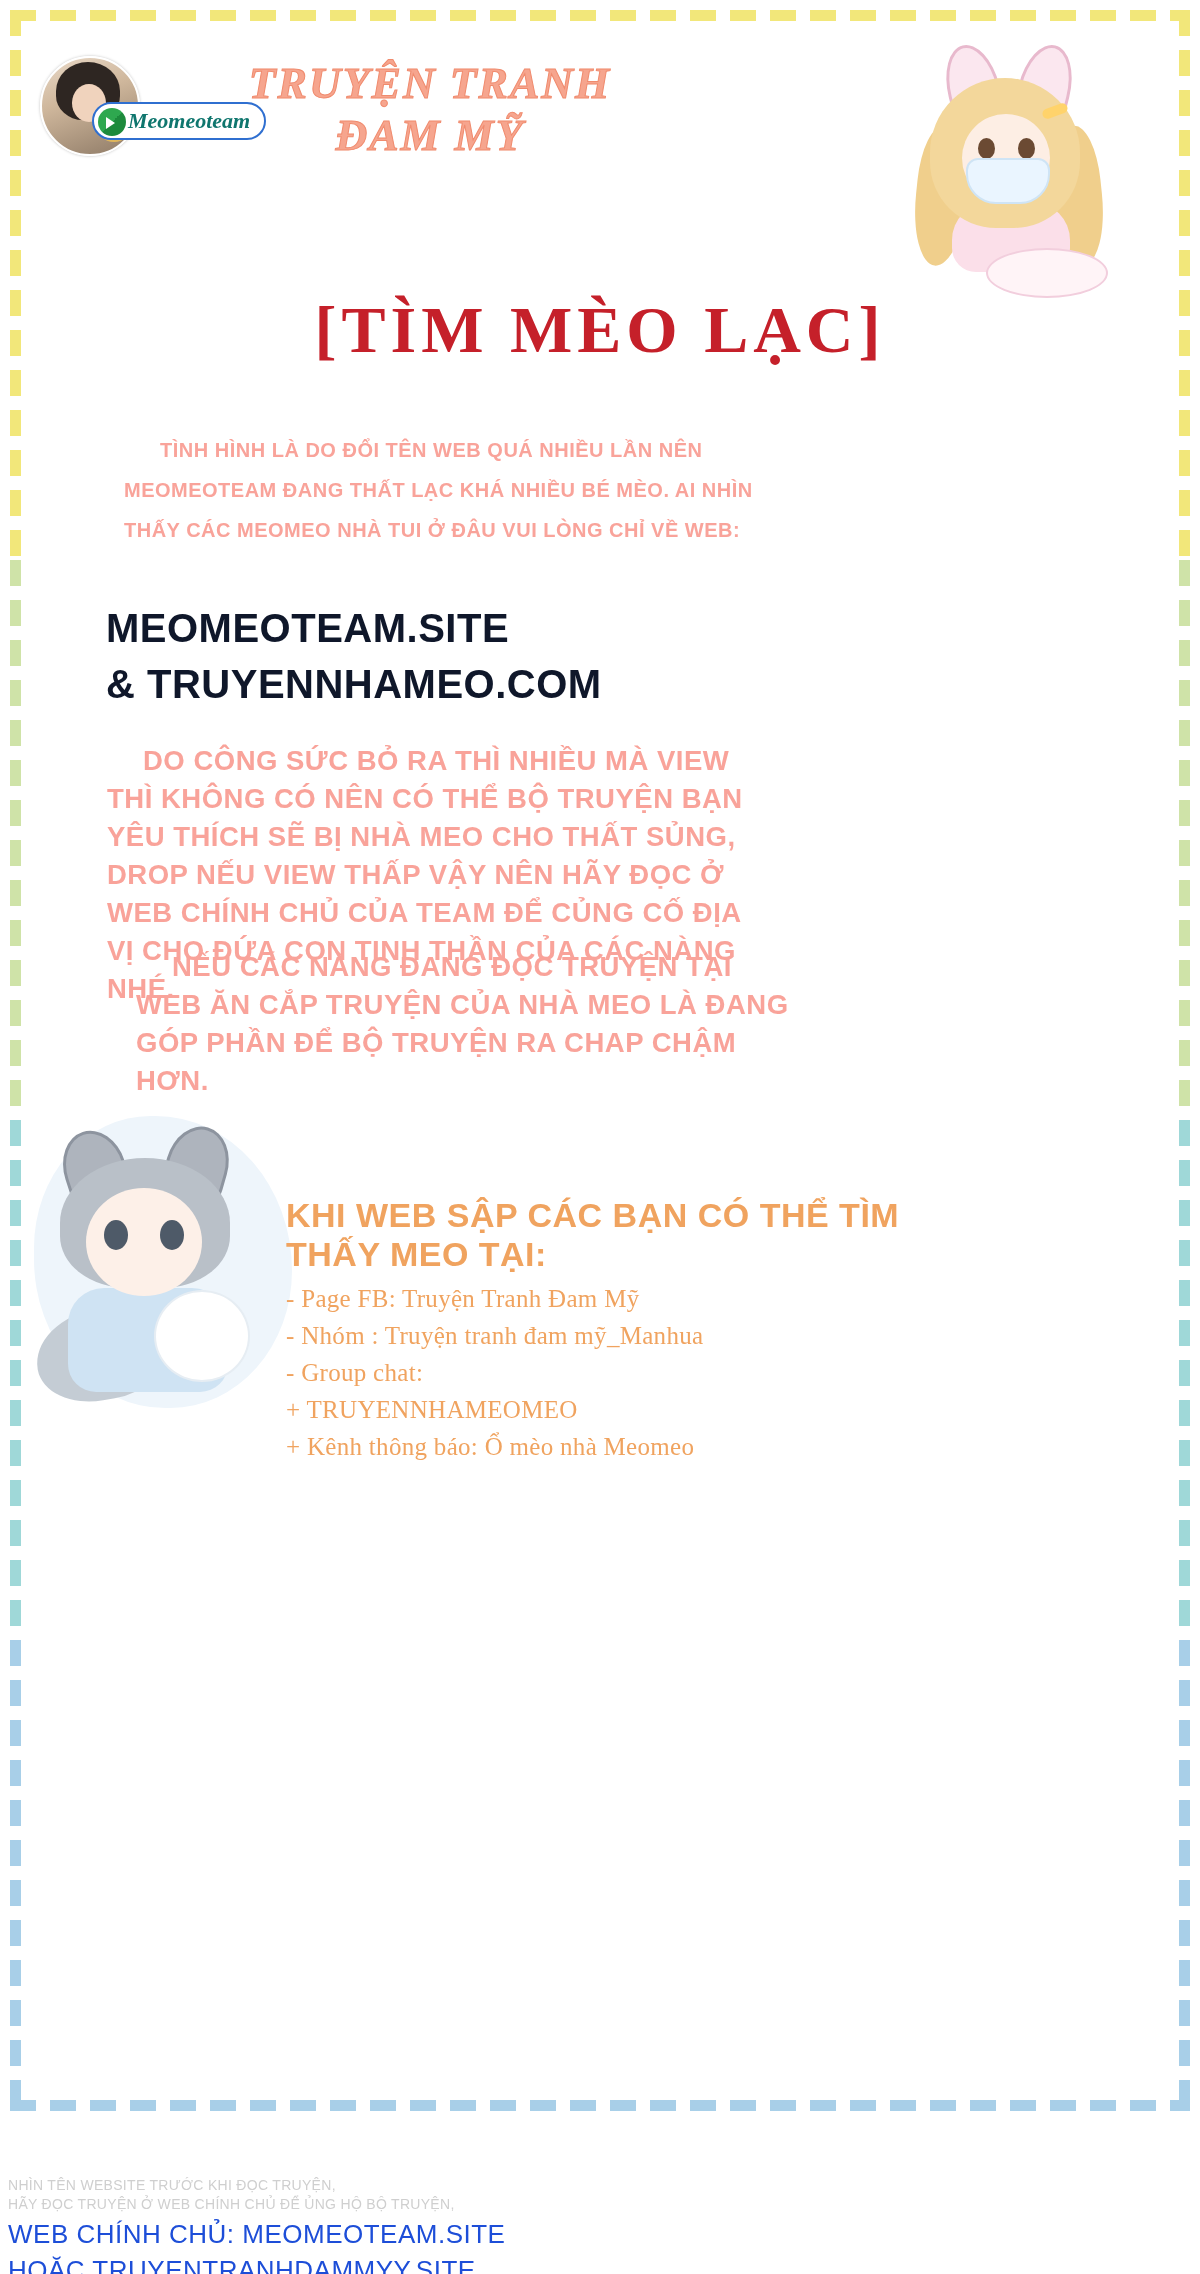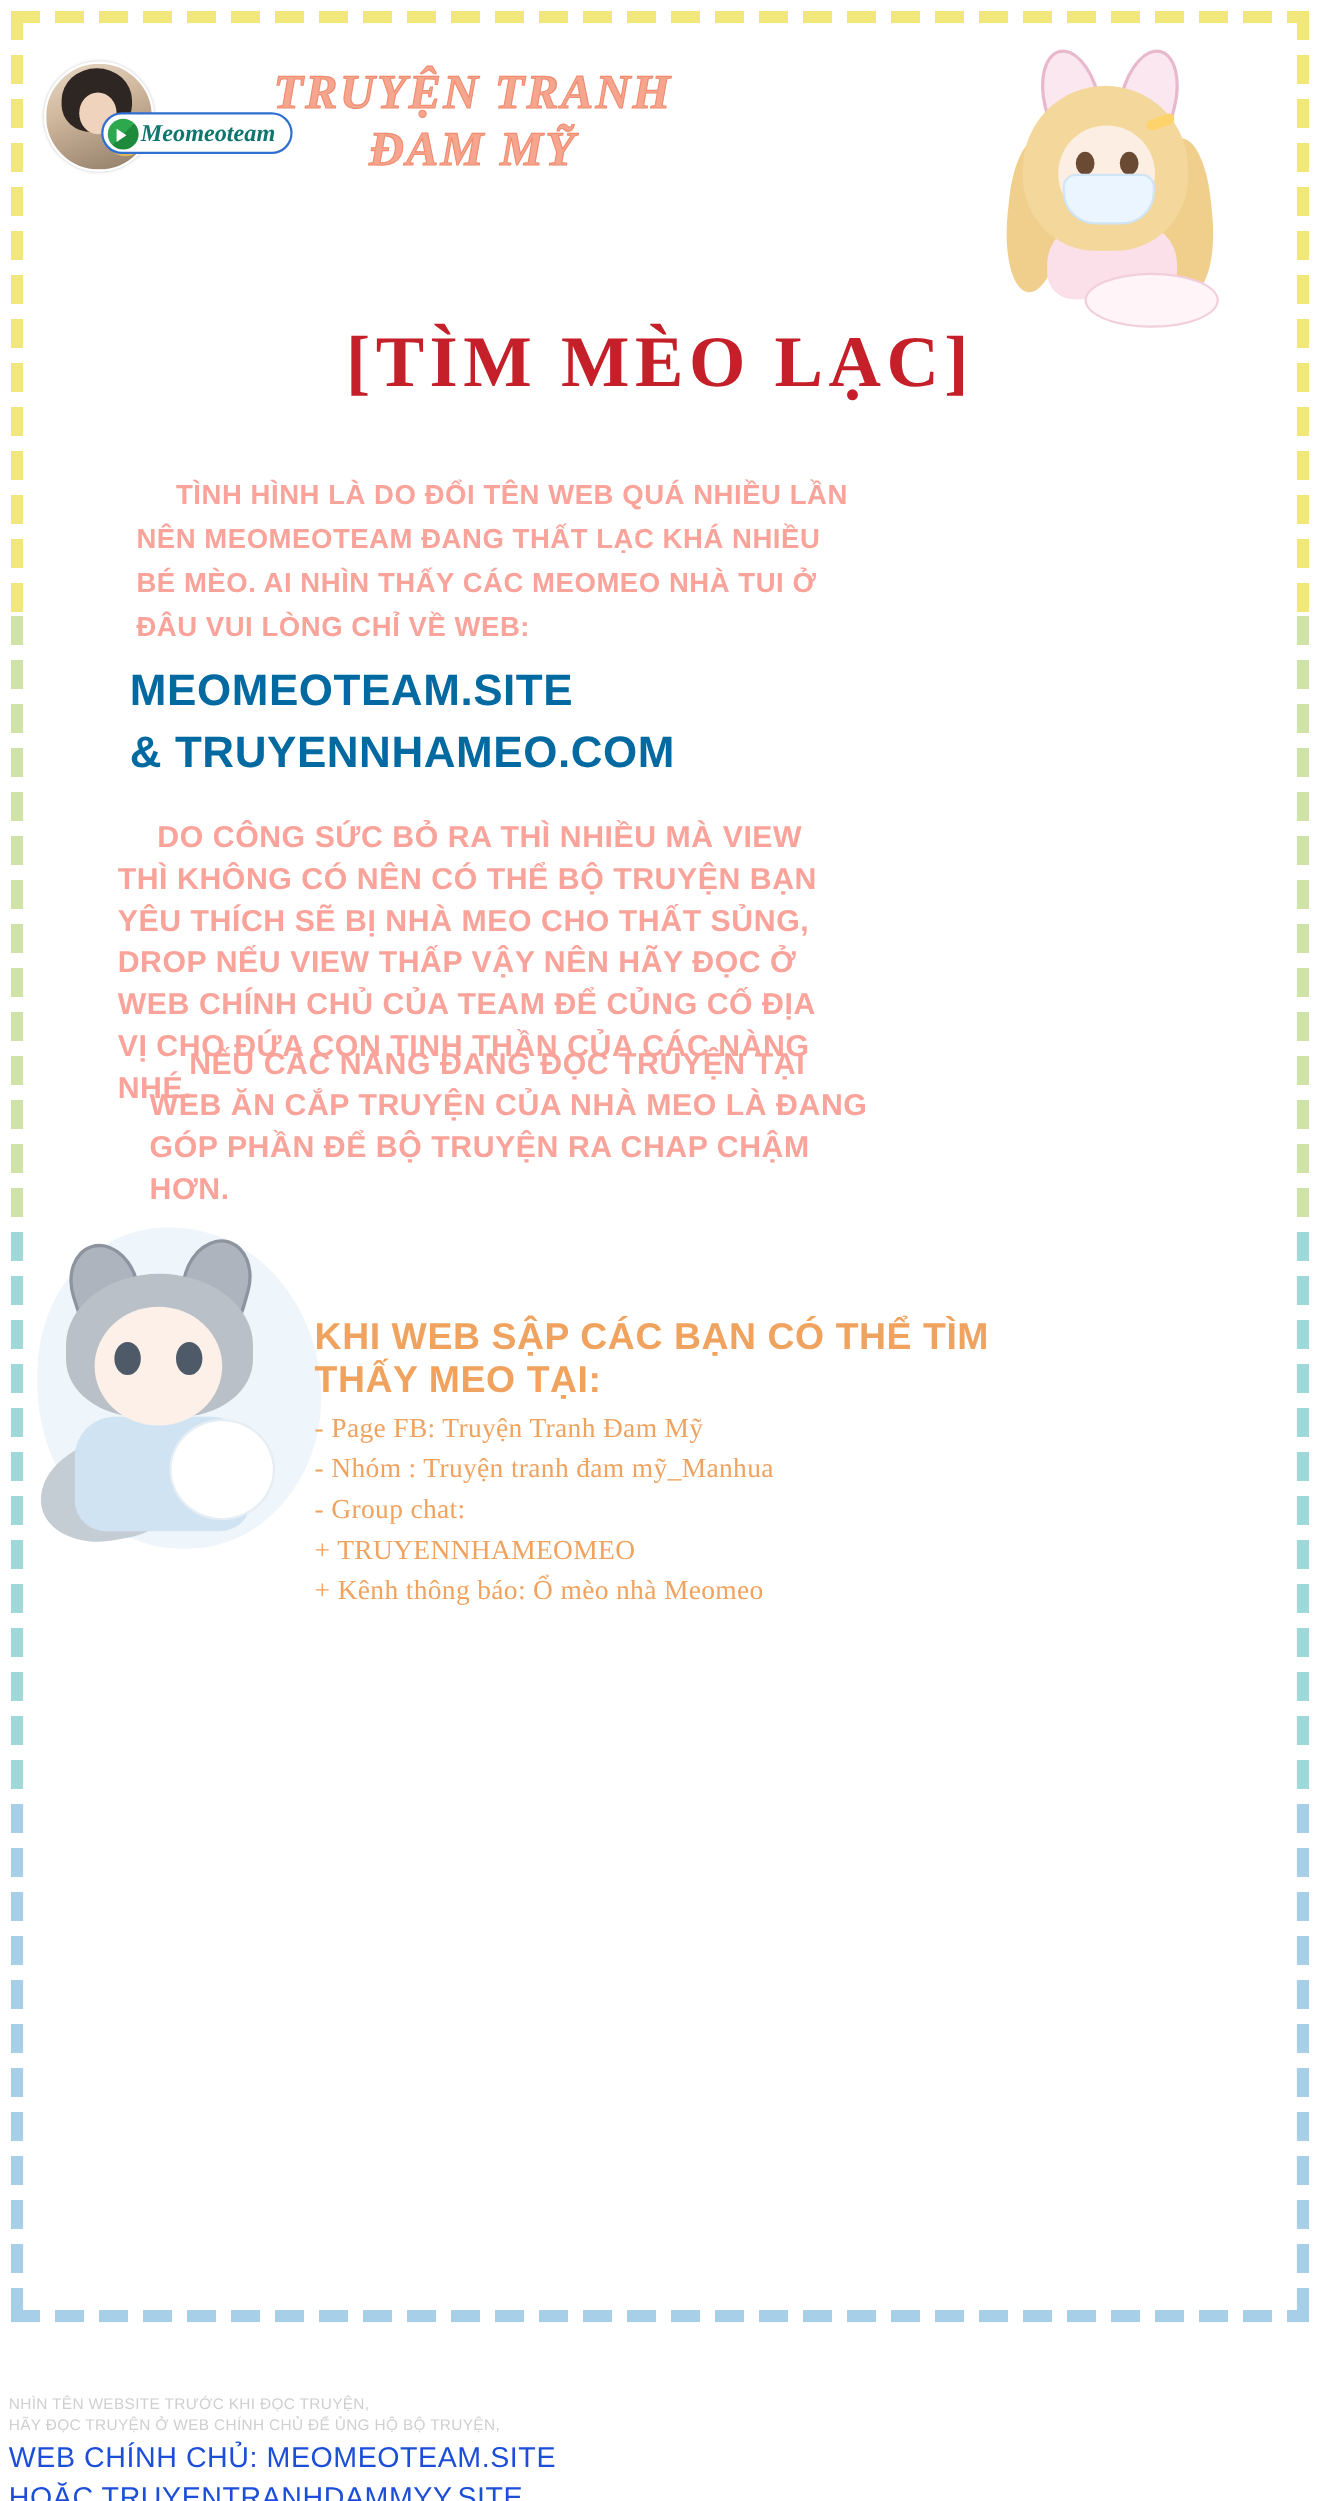--- a/index.html
+++ b/index.html
@@ -241,30 +241,30 @@
     color: #f9a39a;
     font-family: "Liberation Sans", sans-serif;
     font-weight: bold;
     letter-spacing: .5px;
     text-transform: uppercase;
   }
   #p1 {
     left: 124px;
     top: 430px;
     width: 650px;
-    font-size: 25px;
+    font-size: 20px;
     line-height: 40px;
     text-indent: 36px;
   }
   .web-lines {
     position: absolute;
-    left: 118px;
+    left: 106px;
     top: 600px;
     width: 800px;
-    color: #0369a1;
+    color: #0f172a;
     font-family: "Liberation Sans", sans-serif;
     font-weight: bold;
     font-size: 40px;
     line-height: 56px;
     letter-spacing: .5px;
   }
   #p2 {
     left: 107px;
     top: 742px;
     width: 640px;

